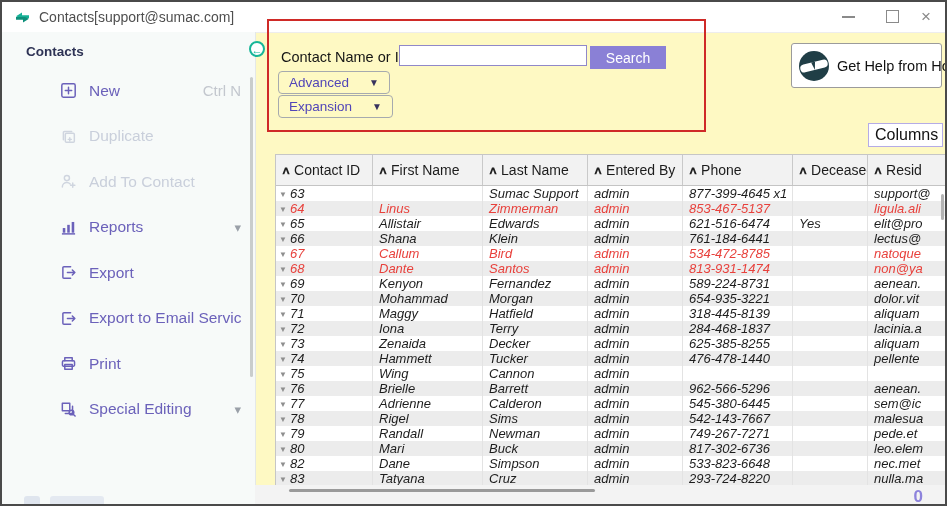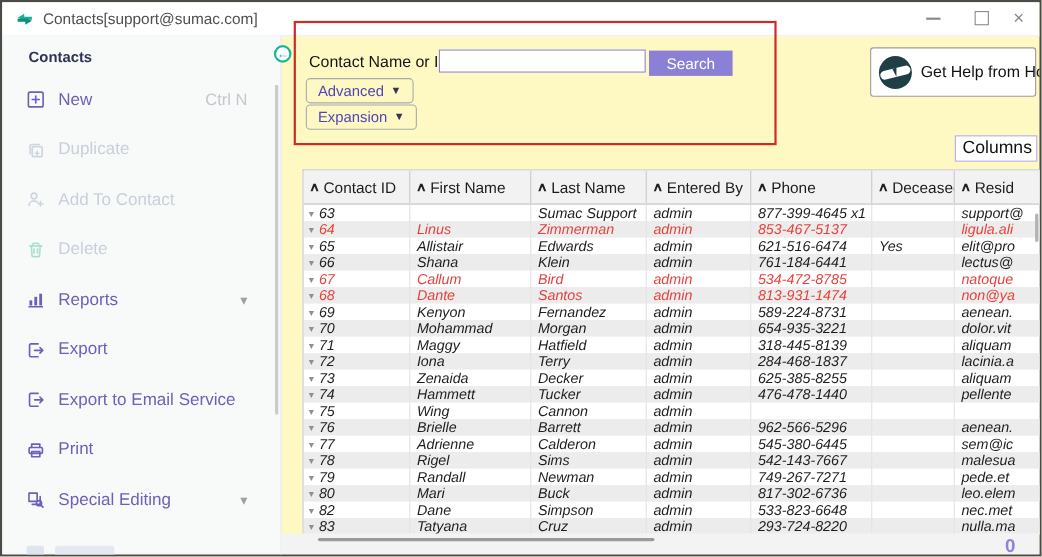--- a/index.html
+++ b/index.html
@@ -11,21 +11,21 @@
   .title-text{position:absolute;left:37px;top:7px;font-size:14px;color:#4f4f4f;}
   .account-text{position:absolute;left:92px;top:7px;font-size:14px;color:#4f4f4f;text-align:right;}
   .winbtn{position:absolute;top:0;width:34px;height:29px;display:flex;align-items:center;justify-content:center;
           color:#8a8a8a;font-size:15px;cursor:default;}
   #btn-min{right:80px;} #btn-max{right:36px;} #btn-close{right:2px;font-size:17px;}
   #btn-max span{display:block;width:11px;height:11px;border:1.5px solid #8a8a8a;}
   #btn-min span{display:block;width:13px;height:0;border-top:2px solid #8a8a8a;}
   
   .sidebar{position:absolute;left:0;top:30px;width:253px;bottom:0;background:#f7faf9;border-right:1px solid #e4e8e7;}
   .sb-header{position:absolute;left:24px;top:12px;font-size:13.5px;font-weight:bold;color:#2e3355;}
-  #sidebar-items{position:absolute;left:0;top:36px;right:16px;}
+  #sidebar-items{position:absolute;left:0;top:36px;right:0;padding-left:36px;}
   .sb-item{height:45.5px;display:flex;align-items:center;padding:0 14px 0 22px;color:var(--accent,#6b61ba);
            font-size:15.5px;font-weight:500;cursor:pointer;}
   .sb-item.disabled{color:var(--disabled,#c9cfdb);cursor:default;}
   .sb-icon{width:18px;height:18px;margin-right:11px;flex:0 0 auto;display:flex;align-items:center;}
   .sb-icon svg{width:17px;height:17px;}
   .sb-item.disabled .sb-icon{opacity:.85;}
   .sb-item .trash{color:#9adcc9;}
   .sb-label{flex:1 1 auto;white-space:nowrap;overflow:hidden;}
   .sb-shortcut{color:#c3c7ce;font-size:15px;font-weight:400;}
   .sb-chevron{color:#9aa0a8;font-size:13px;margin-left:8px;}
@@ -40,21 +40,21 @@
   
   .annotation-rect{position:absolute;left:265px;top:17px;width:435px;height:109px;border:2px solid var(--annotation-red,#cf2a27);
       z-index:5;pointer-events:none;}
   
   .search-label{position:absolute;left:279px;top:47px;font-size:14.5px;color:#151515;}
   .search-input{position:absolute;left:397px;top:43px;width:178px;height:19px;border:1px solid #9088c9;background:#fff;
       font-size:13px;padding:0 4px;outline:none;}
   .search-btn{position:absolute;left:588px;top:44px;width:76px;height:23px;background:var(--accent-light,#8a80d6);
       color:#fff;border:none;font-size:14px;font-family:"Liberation Sans",sans-serif;cursor:pointer;}
   .drop-btn{position:absolute;left:276px;height:21px;background:transparent;border:1px solid #a6aaae;border-radius:4px;
-      display:flex;align-items:center;gap:6px;padding:0 10px;font-size:13.5px;color:#5145b8;font-weight:500;cursor:pointer;}
+      display:flex;align-items:center;gap:20px;padding:0 10px;font-size:13.5px;color:#5145b8;font-weight:500;cursor:pointer;}
   #adv-btn{top:69px;} #exp-btn{top:93px;}
   .tri{color:#37325e;font-size:10px;}
   
   .help-btn{position:absolute;left:789px;top:41px;width:151px;height:45px;border:1px solid #9b9b9b;border-radius:3px;
       background:#fff;display:flex;align-items:center;padding:0 6px;gap:7px;cursor:pointer;box-sizing:border-box;}
   .help-logo{width:32px;height:32px;flex:0 0 auto;}
   .help-text{font-size:14.5px;color:#111;white-space:nowrap;}
   .columns-btn{position:absolute;left:866px;top:121px;width:75px;height:24px;background:#fff;border:1px solid #b5ace6;
       font-size:16px;color:#111;font-family:"Liberation Sans",sans-serif;cursor:pointer;}
   
@@ -126,31 +126,20 @@
         <div class="sb-item disabled">
           <span class="sb-icon ">
             <svg viewBox="0 0 16 16" fill="none" stroke="currentColor" stroke-width="1.4" stroke-linecap="round" stroke-linejoin="round">
               <circle cx="6.5" cy="4.8" r="2.4"></circle>
               <path d="M2.2 13.2c0-2.4 1.9-4.2 4.3-4.2 1.2 0 2.3.5 3.1 1.3"></path>
               <path d="M12 9.5v4M10 11.5h4"></path>
             </svg>
           </span>
           <span class="sb-label">Add To Contact</span>
         </div>
-        <div class="sb-item disabled">
-          <span class="sb-icon trash">
-            <svg viewBox="0 0 16 16" fill="none" stroke="currentColor" stroke-width="1.4" stroke-linecap="round" stroke-linejoin="round">
-              <path d="M2.8 4.2h10.4"></path>
-              <path d="M5.5 4V3c0-.6.4-1 1-1h3c.6 0 1 .4 1 1v1"></path>
-              <path d="M4.2 4.2l.6 8.3c0 .6.5 1 1 1h4.4c.5 0 1-.4 1-1l.6-8.3"></path>
-              <path d="M6.5 6.8v3.8M9.5 6.8v3.8"></path>
-            </svg>
-          </span>
-          <span class="sb-label">Delete</span>
-        </div>
         <div class="sb-item">
           <span class="sb-icon ">
             <svg viewBox="0 0 16 16">
               <path d="M1.8 14h12.4" stroke="currentColor" stroke-width="1.4" fill="none"></path>
               <rect x="2.6" y="8.5" width="2.4" height="4.4" fill="currentColor"></rect>
               <rect x="6.8" y="5.5" width="2.4" height="7.4" fill="currentColor"></rect>
               <rect x="11" y="2.8" width="2.4" height="10.1" fill="currentColor"></rect>
             </svg>
           </span>
           <span class="sb-label">Reports</span>

